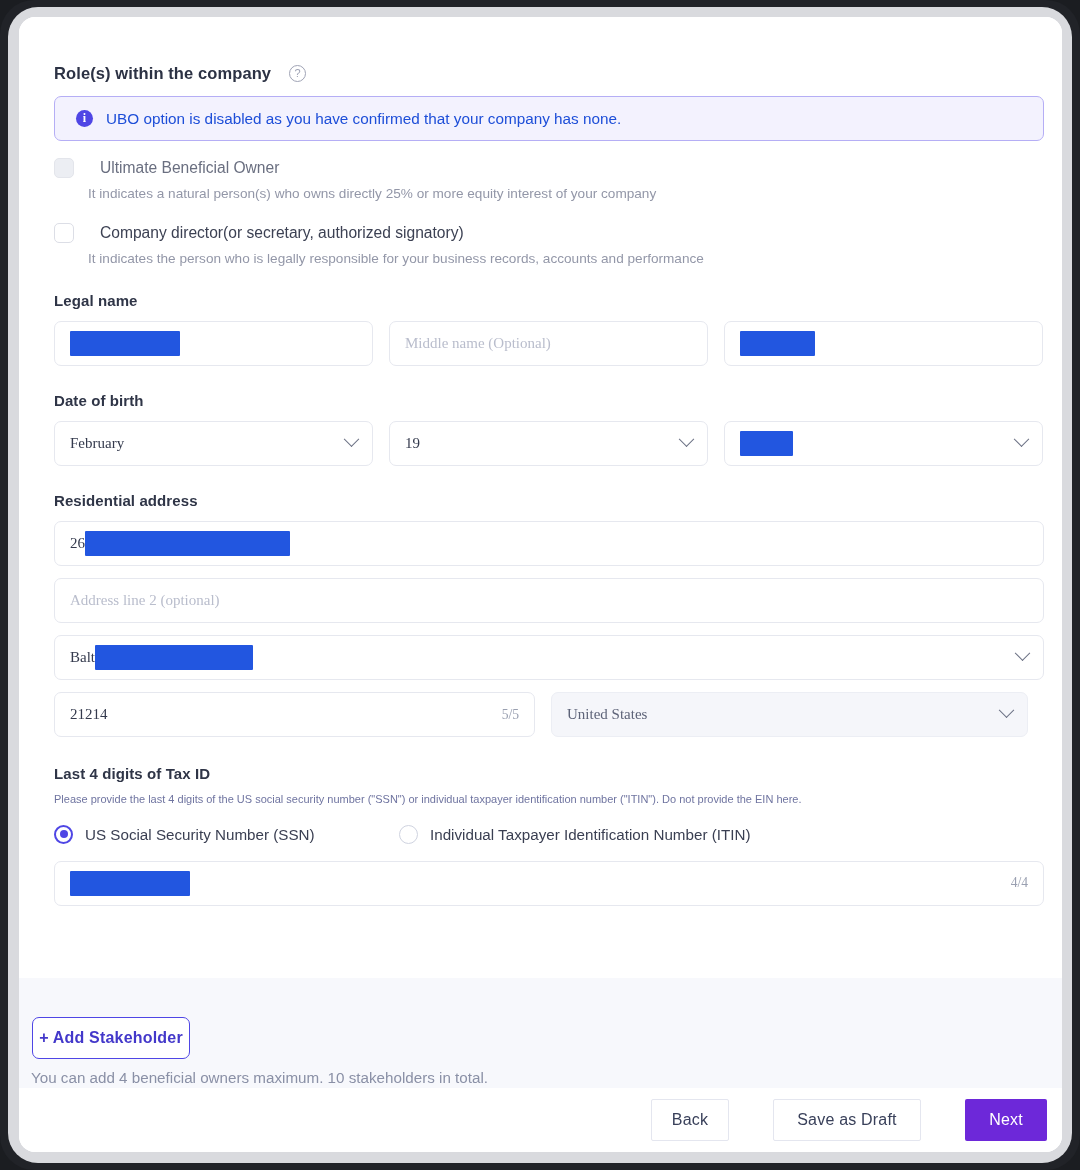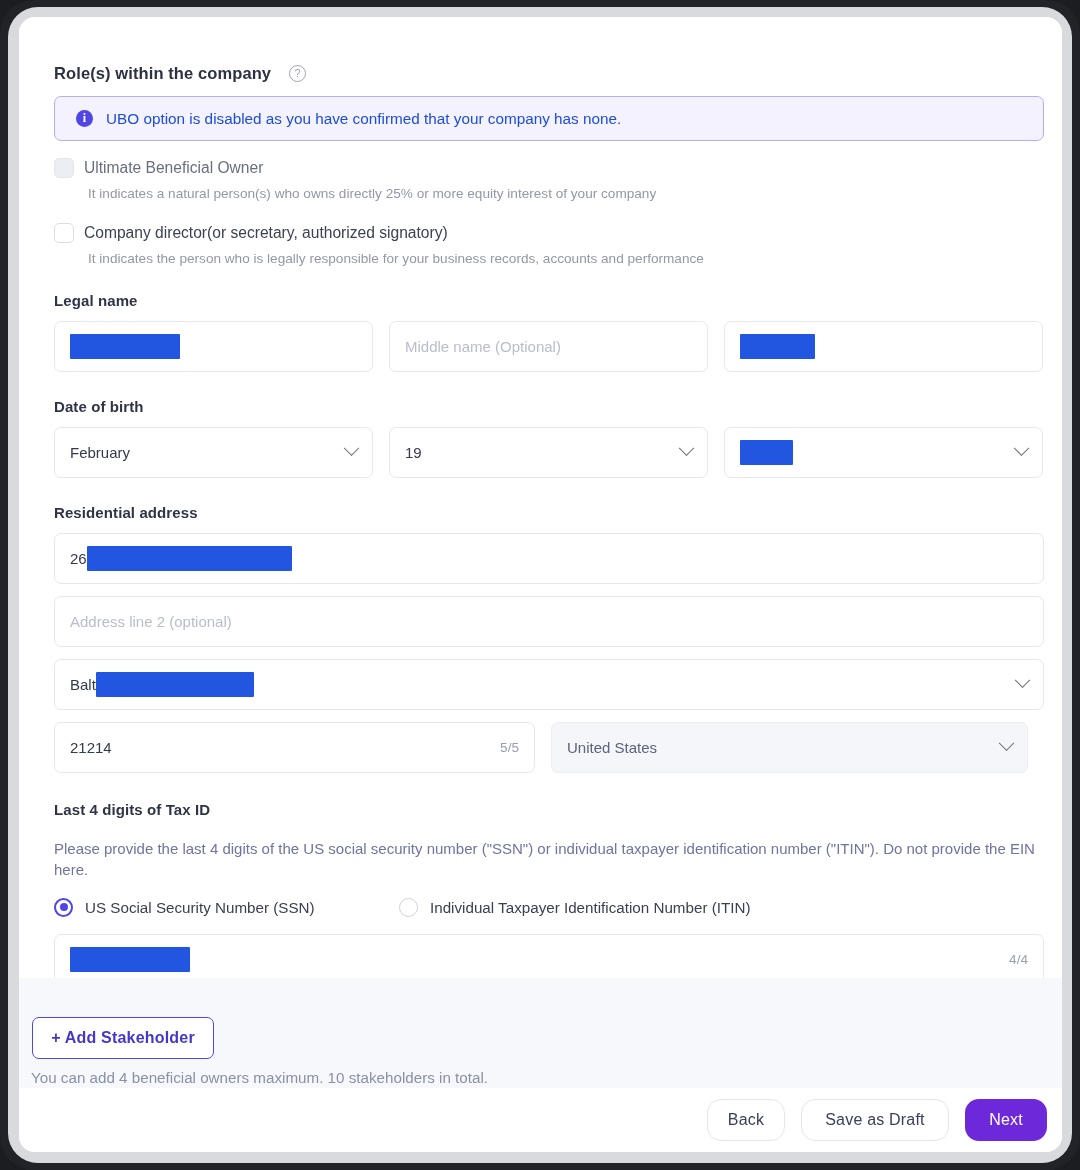--- a/index.html
+++ b/index.html
@@ -80,21 +80,21 @@
     background: #4f46e5; color: #fff;
     font-size: 12px; font-weight: bold;
     font-family: "Liberation Serif", serif;
     text-align: center; line-height: 17px;
     flex: 0 0 auto;
   }
   #info-banner .txt { font-size: 15.3px; color: #1d4ed8; }
 
   
   .role-row { margin-top: 17px; }
-  .role-head { display: flex; align-items: center; gap: 10px; }
+  .role-head { display: flex; align-items: center; gap: 26px; }
   .cbx {
     width: 20px; height: 20px; border-radius: 5px;
     border: 1px solid #dcdee6; background: #ffffff;
     flex: 0 0 auto;
   }
   .cbx.disabled { background: #eceef3; border-color: #e3e5eb; }
   .role-label { font-size: 15.6px; color: #3c4153; }
   .role-label.muted { color: #6a6f80; }
   .role-desc {
     margin-top: 8px; margin-left: 34px;
@@ -103,28 +103,29 @@
 
   
   .field-label {
     font-size: 15px; font-weight: bold; color: #2f3547;
     letter-spacing: .1px;
   }
   .group { margin-top: 26px; }
   .row { display: flex; gap: 16px; margin-top: 12px; }
 
   .fld {
-    height: 51px;
+    height: 45px;
     border: 1px solid #e6e8ef;
     border-radius: 7px;
     background: #ffffff;
     display: flex; align-items: center;
     padding: 0 15px;
     font-size: 15px; color: #343a4d;
     position: relative;
+    font-family: Liberation Serif, serif;
   }
   .fld.disabled { background: #f5f6fa; border-color: #eceef4; }
   .fld .ph { color: #b9bdcc; }
   .fld .counter {
     margin-left: auto; font-size: 13.6px; color: #9aa0b1;
   }
   .chev {
     margin-left: auto;
     width: 11px; height: 11px;
     border-right: 1.6px solid #6c7184;
@@ -141,22 +142,22 @@
   .redact {
     display: inline-block;
     background: #2256e0;
     height: 25px;
     vertical-align: middle;
     border-radius: 1px;
   }
 
   
   #tax-desc {
-    margin-top: 20px;
-    font-size: 15px; color: #6f74a0;
+    margin-top: 10px;
+    font-size: 11px; color: #6f74a0;
     line-height: 1.42;
     width: 985px;
   }
   #radio-row { display: flex; align-items: center; margin-top: 17px; text-align: center; }
   .radio-item { display: flex; align-items: center; gap: 12px; }
   .rdo {
     width: 19px; height: 19px; border-radius: 50%;
     border: 1.6px solid #cfd3e0; background: #fff;
     flex: 0 0 auto; position: relative;
   }
@@ -171,21 +172,21 @@
   
   #add-strip {
     position: absolute;
     left: 0; top: 961px;
     width: 1043px; height: 110px;
     background: #f7f8fc;
     overflow: hidden;
   }
   #add-stakeholder-btn {
     position: absolute; left: 13px; top: 39px;
-    width: 182px; height: 42px;
+    width: 158px; height: 42px;
     border: 1.5px solid #4f46e5; border-radius: 7px;
     background: #ffffff; color: #4338ca;
     font-size: 16px; font-weight: bold;
     display: flex; align-items: center; justify-content: center;
     letter-spacing: .2px;
   }
   #stakeholder-note {
     position: absolute; left: 12px; top: 91px;
     font-size: 15.2px; color: #8a90a6;
   }
@@ -194,23 +195,23 @@
   #footer-bar {
     position: absolute;
     left: 0; top: 1071px;
     width: 1043px; height: 64px;
     background: #ffffff;
     display: flex; align-items: center; justify-content: flex-end;
     gap: 16px;
     padding-right: 15px;
   }
   .btn {
-    height: 42px; border-radius: 14px;
+    height: 42px; border-radius: 2px;
     display: flex; align-items: center; justify-content: center;
-    font-size: 16px; letter-spacing: .2px;
+    font-size: 16px; letter-spacing: .2px; margin-left: 28px;
   }
   .btn.ghost {
     background: #fff; border: 1px solid #e4e6ef; color: #39405a;
   }
   #back-button { width: 78px; }
   #save-draft-button { width: 148px; }
   #next-button {
     width: 82px; background: #6d28d9; color: #fff; border: none;
   }
 </style>

